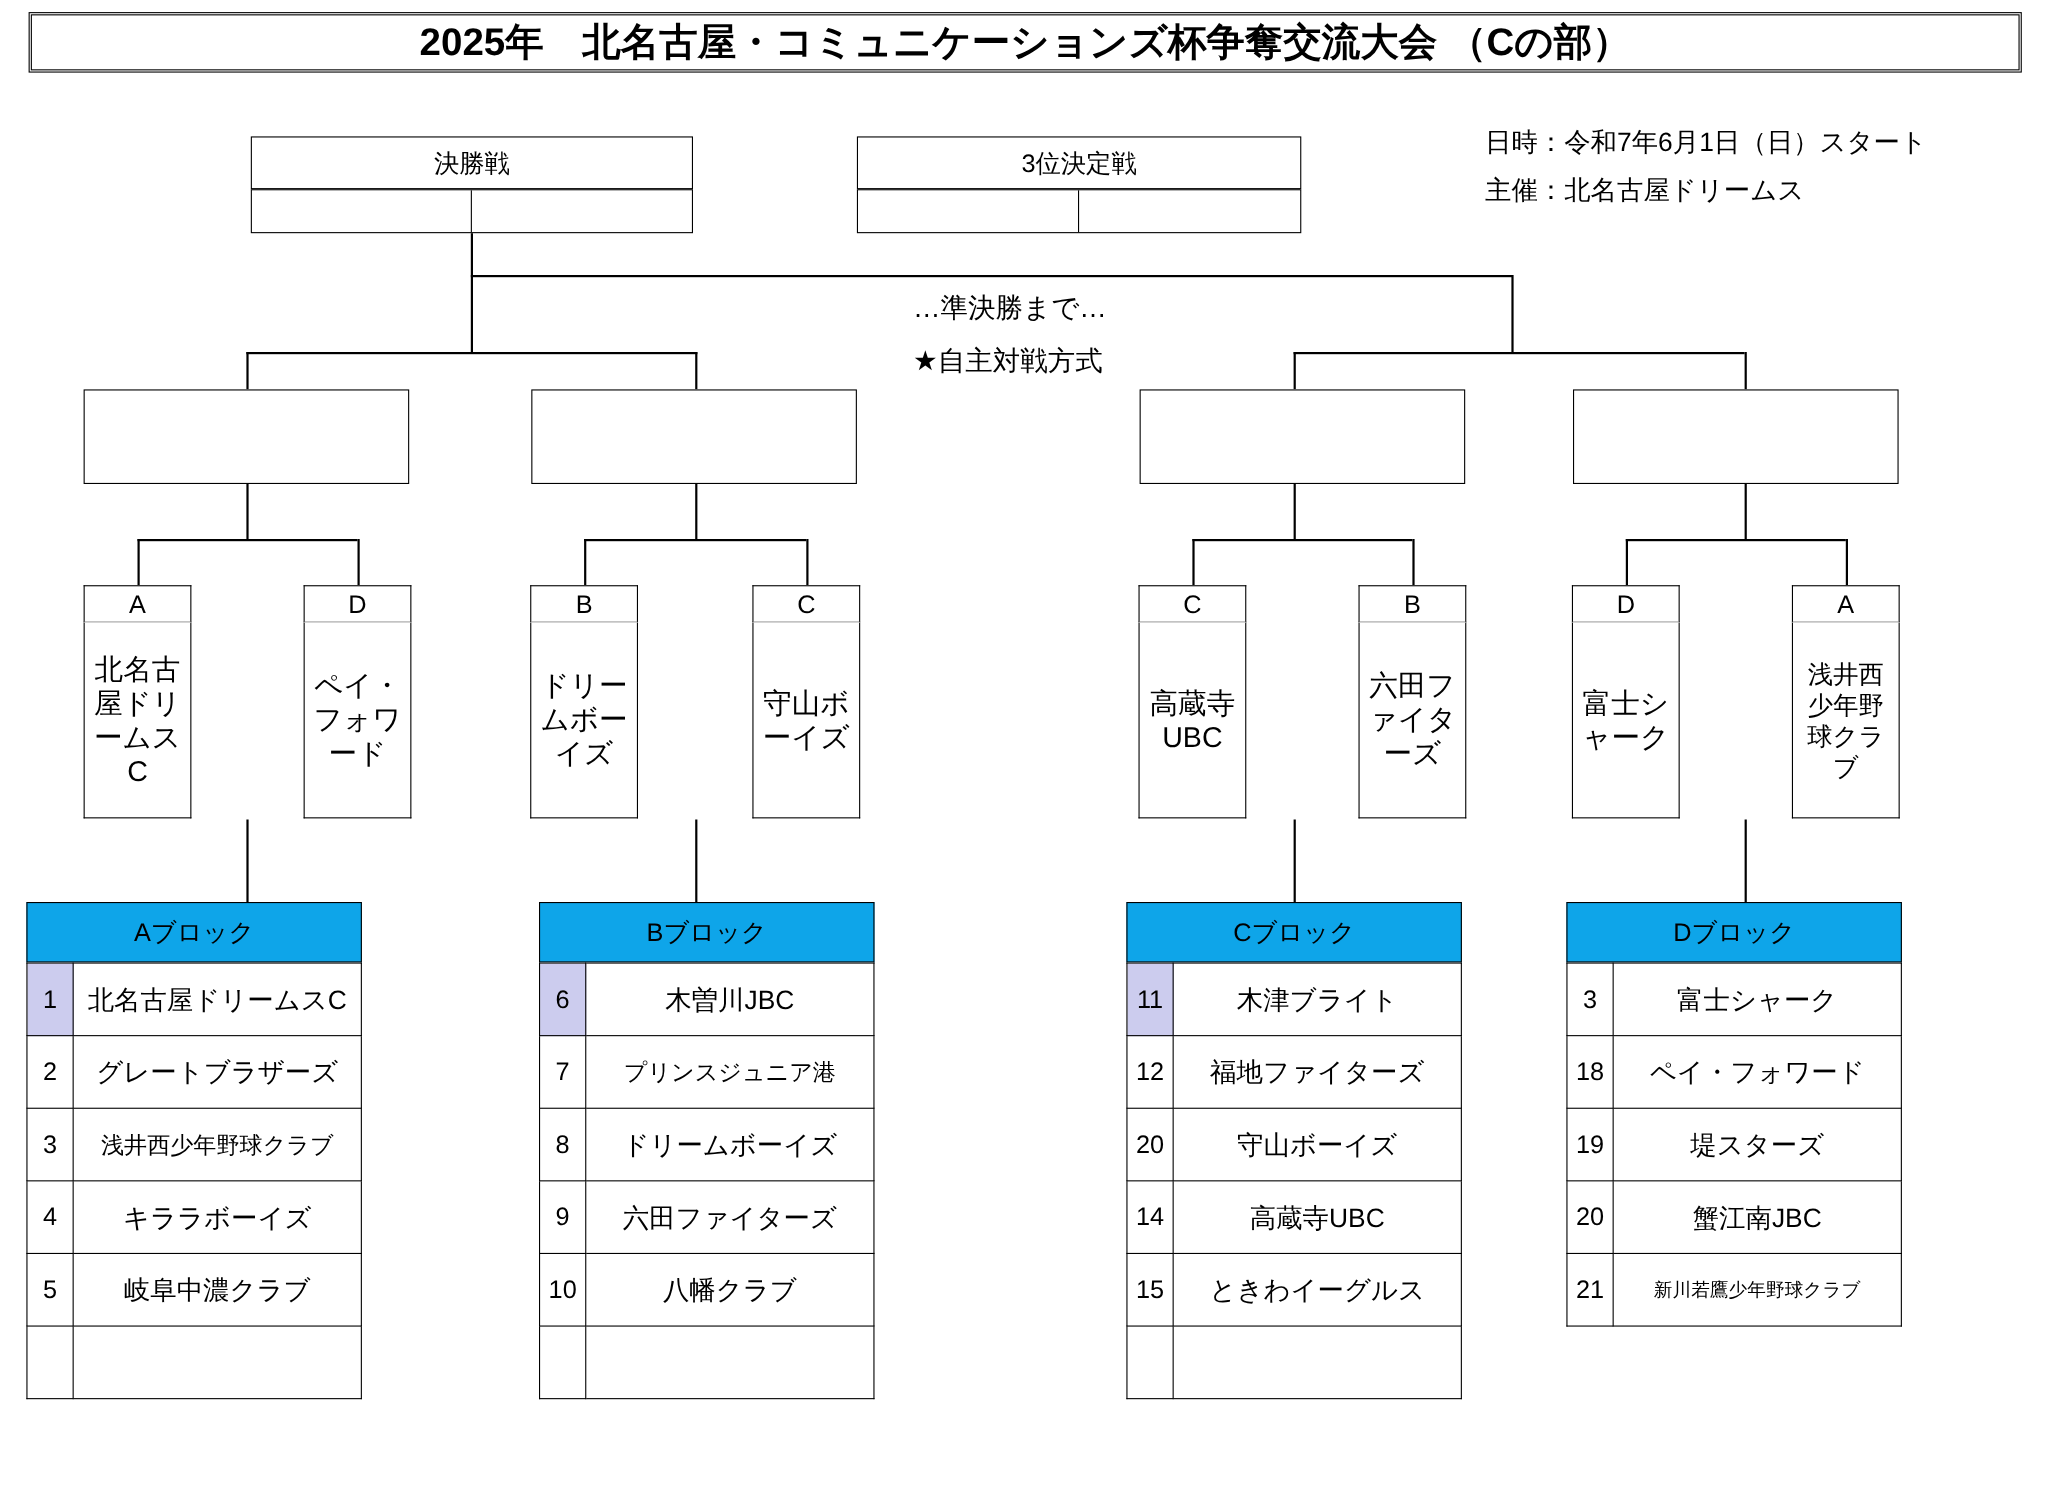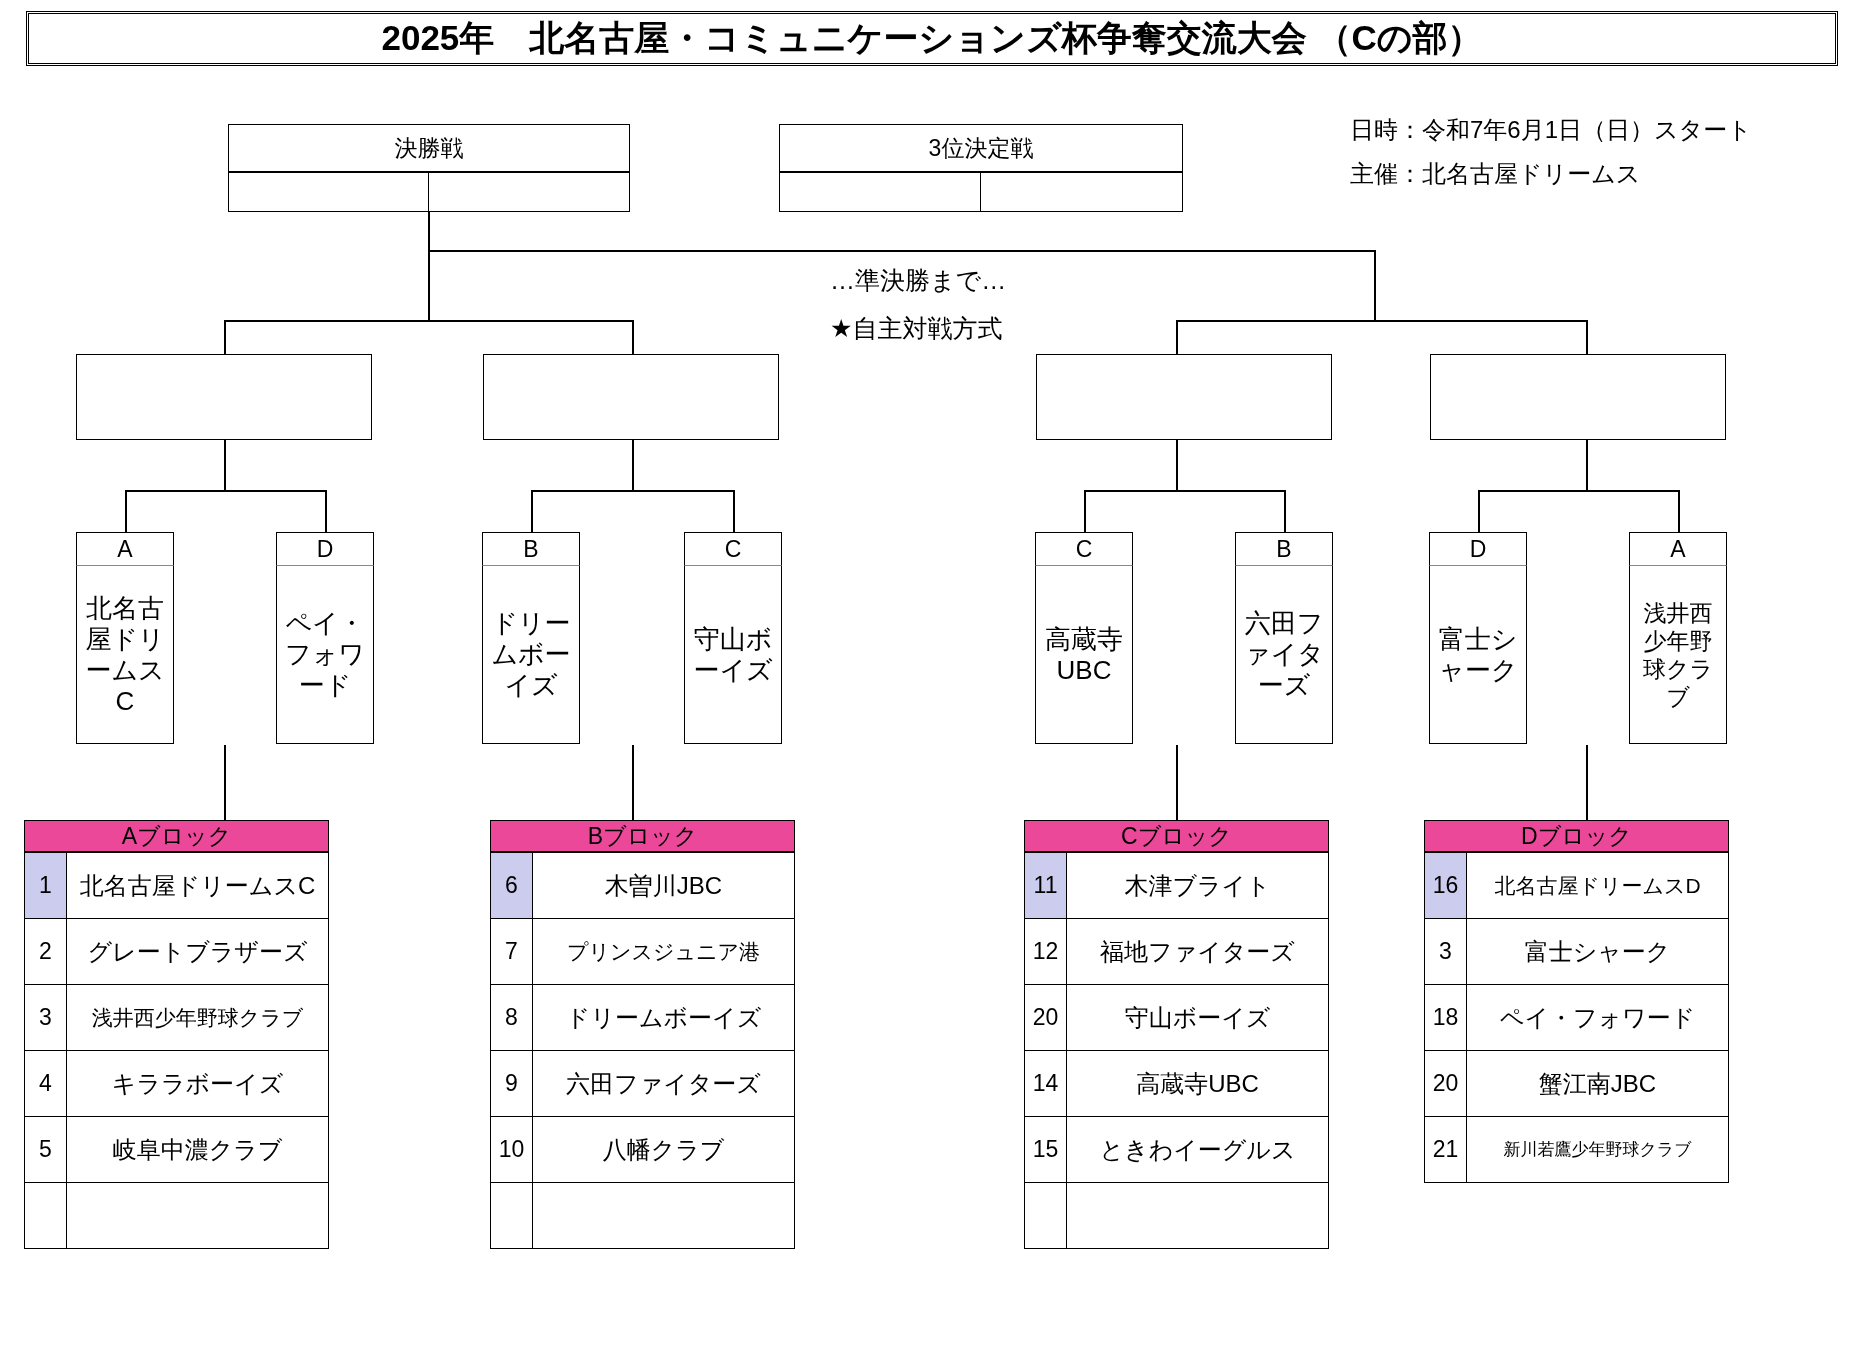--- a/index.html
+++ b/index.html
@@ -69,22 +69,22 @@
   }
   .qf.tall .nm{font-size:23px;line-height:28px;}
 
   
   .sf{position:absolute;box-sizing:border-box;border:1px solid #000;background:#fff;}
 
   
   .blk{position:absolute;width:305px;box-sizing:border-box;}
   .blk .bhdr{
     box-sizing:border-box;border:1px solid #000;
-    height:32px;display:flex;align-items:center;justify-content:center;
-    font-size:23px;background:#ec4899;
+    height:55px;display:flex;align-items:center;justify-content:center;
+    font-size:23px;background:#0ea5e9;
   }
   .blk table{
     border-collapse:collapse;width:100%;table-layout:fixed;background:#fff;
   }
   .blk td{
     border:1px solid #000;height:66px;box-sizing:border-box;
     font-size:24px;text-align:center;vertical-align:middle;padding:0 2px;
   }
   .blk td.num{width:42px;font-size:23px;}
   .blk td.num.hl{background:#ccccee;}
@@ -295,32 +295,32 @@
       </tr>
     </tbody>
       </table>
   </div>
 
   <div class="blk" style="left:1424px;top:820px;">
     <div class="bhdr">Dブロック</div>
     <table>
         <tbody>
       <tr>
-        <td class="num hl">16</td>
-        <td class="nm tight">北名古屋ドリームスD</td>
-      </tr>
-      <tr>
         <td class="num">3</td>
         <td class="nm">富士シャーク</td>
       </tr>
       <tr>
         <td class="num">18</td>
         <td class="nm">ペイ・フォワード</td>
       </tr>
       <tr>
+        <td class="num">19</td>
+        <td class="nm">堤スターズ</td>
+      </tr>
+      <tr>
         <td class="num">20</td>
         <td class="nm">蟹江南JBC</td>
       </tr>
       <tr>
         <td class="num">21</td>
         <td class="nm small">新川若鷹少年野球クラブ</td>
       </tr>
     </tbody>
       </table>
   </div>

